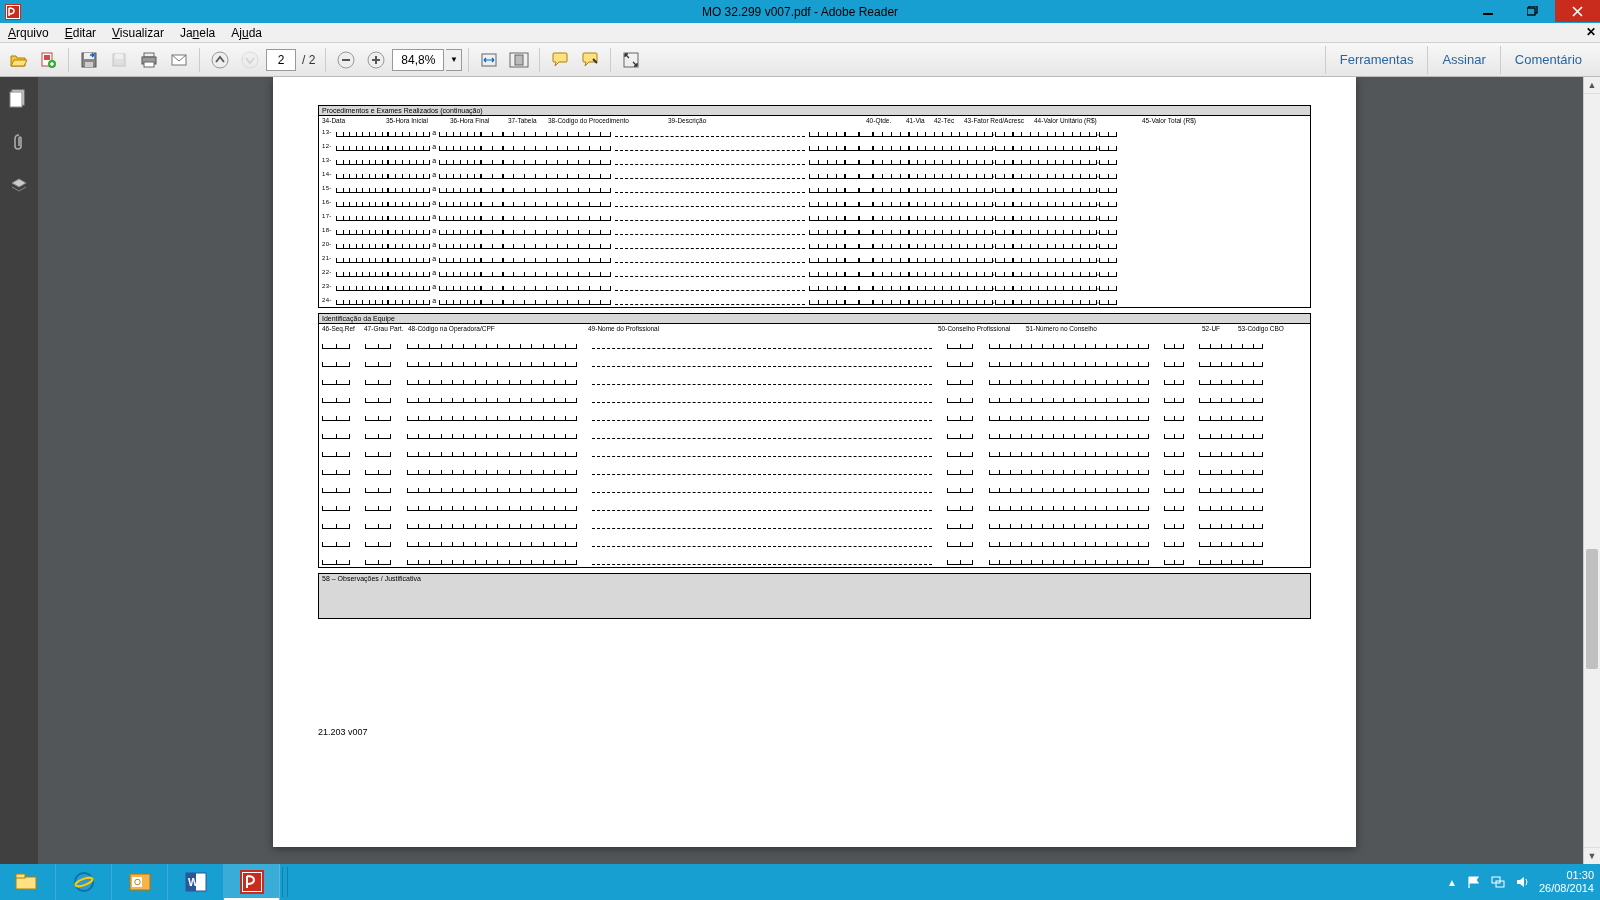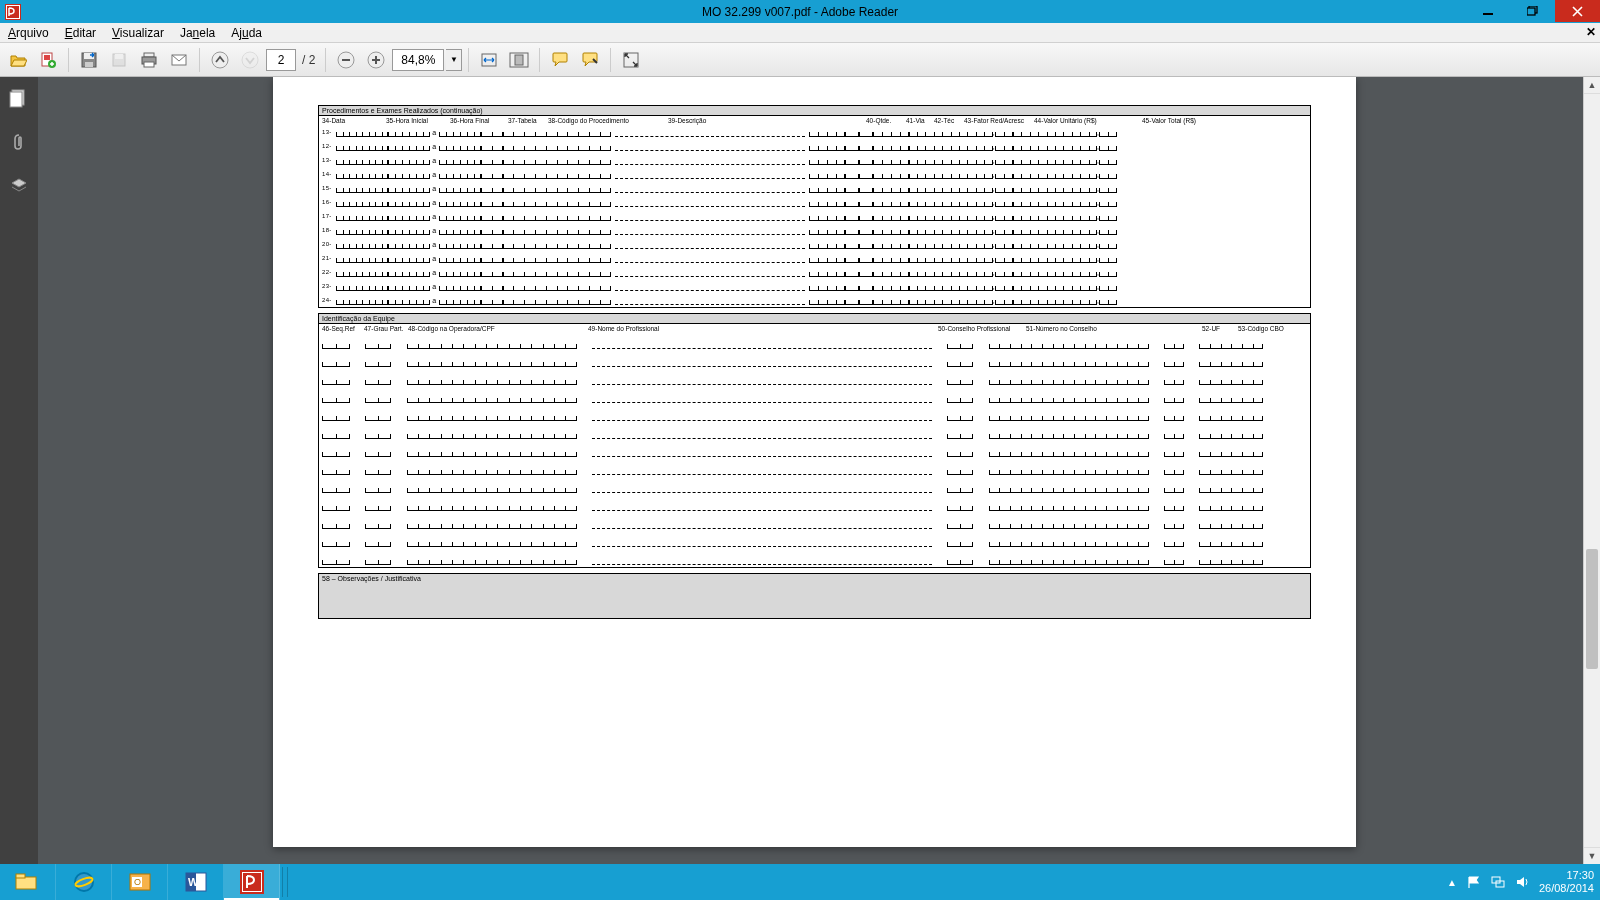--- a/index.html
+++ b/index.html
@@ -195,20 +195,25 @@
       </svg>
     </div>
   <div class="sep"></div>
   <div class="tbtn">
       <svg width="18" height="18">
         <rect x="2" y="2" width="14" height="14" fill="none" stroke="#666"></rect>
         <path d="M5 5 L11 11 M11 5 L5 11" stroke="none"></path>
         <path d="M3 3 L7 7 M3 3 L3 6 M3 3 L6 3 M15 15 L11 11 M15 15 L15 12 M15 15 L12 15" stroke="#333" stroke-width="1.3" fill="none"></path>
       </svg>
     </div>
+  <div class="right">
+    <div class="rbtn">Ferramentas</div>
+    <div class="rbtn">Assinar</div>
+    <div class="rbtn">Comentário</div>
+  </div>
 </div>
 
 <div class="content">
   <div class="sidepanel">
     <div class="sbtn">
         <svg width="20" height="20">
           <rect x="3" y="2" width="12" height="15" fill="#ddd" stroke="#999"></rect>
           <rect x="1" y="4" width="12" height="15" fill="#fff" stroke="#888"></rect>
         </svg>
       </div>
@@ -1690,20 +1695,21 @@
                 <span style="position:absolute;bottom:0;left:42.666666666666664px;width:1px;height:4px;background:#000;"></span>
                 <span style="position:absolute;bottom:0;left:53.333333333333336px;width:1px;height:4px;background:#000;"></span>
               </span></div>
           </div>
       </div>
 
       <div class="obsbox">
         <span>58 – Observações / Justificativa</span>
       </div>
 
+      <div class="footnum">21.203 v007</div>
     </div>
     <div class="scrollbar">
       <div class="arr up">▲</div>
       <div class="thumb"></div>
       <div class="arr dn">▼</div>
     </div>
   </div>
 </div>
 
 <div class="taskbar">
@@ -1755,17 +1761,17 @@
           <rect x="5" y="6" width="8" height="6" fill="none" stroke="#fff"></rect>
         </svg>
       </span>
     <span>
         <svg width="14" height="14">
           <path d="M2 5 L5 5 L9 2 L9 12 L5 9 L2 9 Z" fill="#fff"></path>
           <path d="M11 4 Q13 7 11 10" fill="none" stroke="#fff"></path>
         </svg>
       </span>
     <div class="clock">
-      <div>17:30</div>
+      <div>01:30</div>
       <div>26/08/2014</div>
     </div>
   </div>
 </div>
 
 </body></html>

